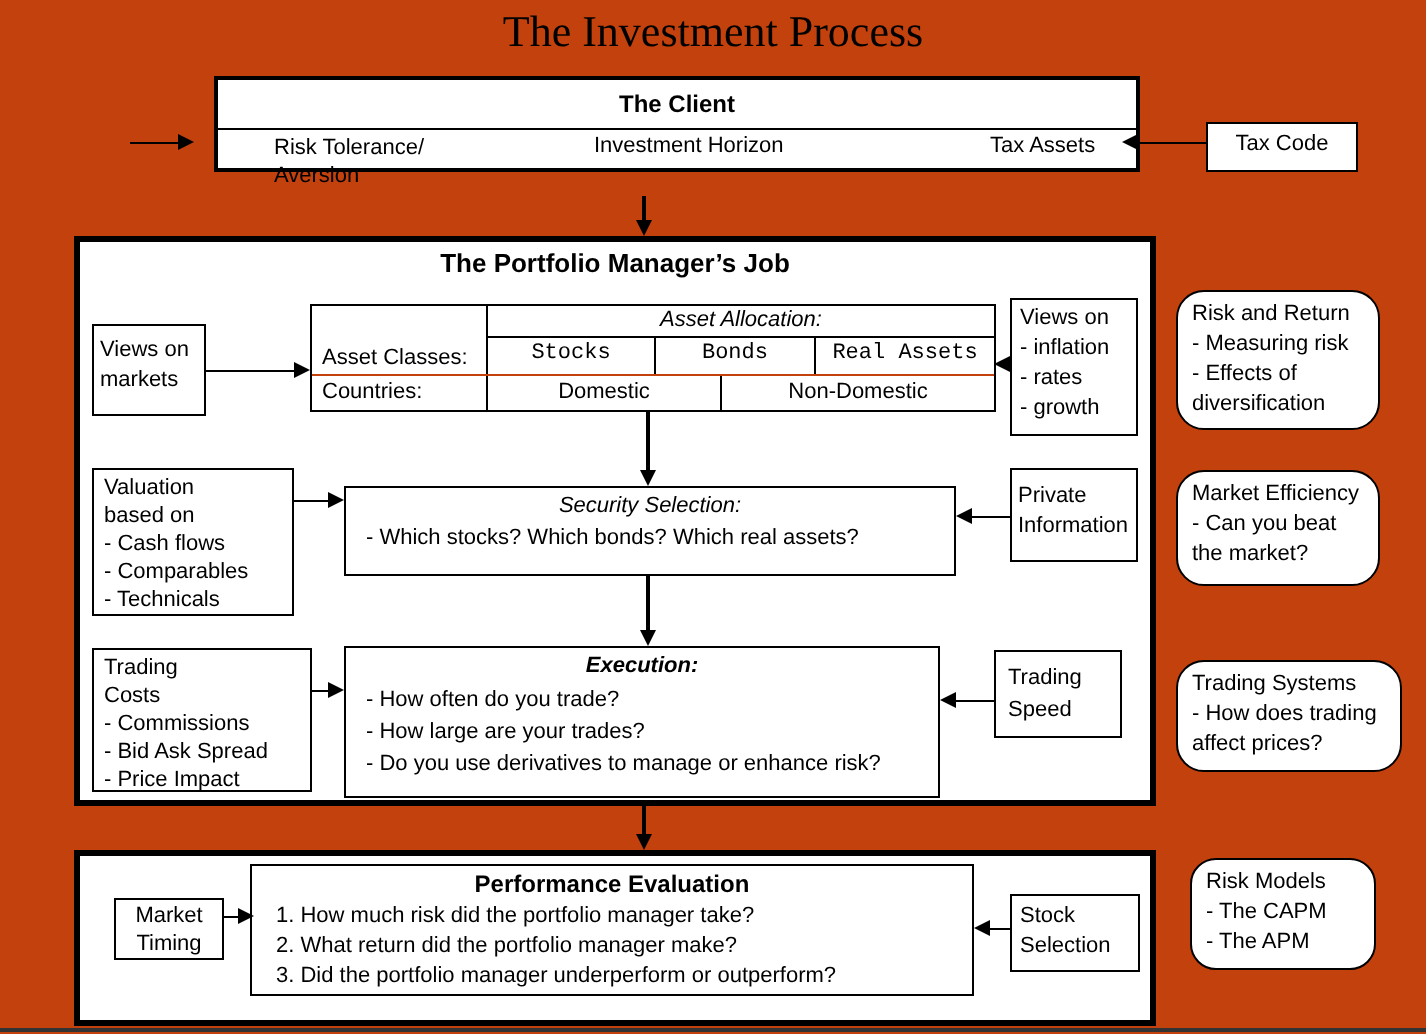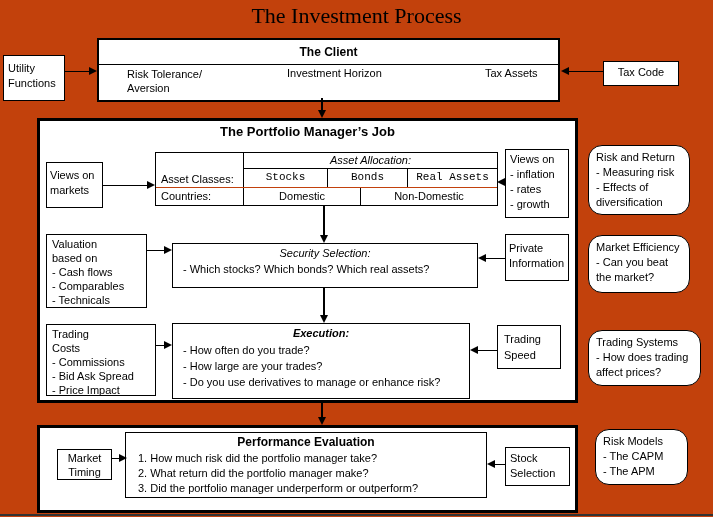--- a/index.html
+++ b/index.html
@@ -34,32 +34,30 @@
   .aa-classes div{line-height:17px;text-align:center;}
   .aa-bottom{display:flex;height:18px;border-top:1px solid #c2410c;line-height:16px;justify-content:flex-end;}
 </style>
 </head>
 <body>
 
 <div id="screen">
 
   <div class="title">The Investment Process</div>
 
-  <div class="box b2" style="left:97px;top:38px;width:463px;height:64px;">
+  <div class="box b2" style="left:107px;top:38px;width:463px;height:48px;">
     <div class="ctr bold" style="font-size:12px;height:25px;padding-top:5px;border-bottom:1px solid #000;">The Client</div>
     <div style="position:relative;height:30px;">
       <div class="abs ml" style="left:28px;top:2px;line-height:14px;">Risk Tolerance/
 Aversion</div>
       <div class="abs" style="left:188px;top:2px;">Investment Horizon</div>
       <div class="abs" style="left:386px;top:2px;">Tax Assets</div>
     </div>
   </div>
 
-  <div class="box ml" style="left:3px;top:55px;width:62px;height:46px;padding:5px 4px;line-height:15px;">Utility
-Functions</div>
   <div class="box ctr" style="left:603px;top:61px;width:76px;height:25px;line-height:21px;">Tax Code</div>
 
   <div>
     <div class="hl" style="left:65px;top:71px;width:26px;"></div>
       <div class="ar" style="left:89px;top:67px;"></div>
   </div>
   <div>
     <div class="hl" style="left:569px;top:71px;width:34px;"></div>
       <div class="al" style="left:561px;top:67px;"></div>
   </div>
@@ -186,18 +184,18 @@
   <div class="bubble" style="left:588px;top:145px;width:102px;height:70px;">Risk and Return
 - Measuring risk
 - Effects of
 diversification</div>
   <div class="bubble" style="left:588px;top:235px;width:102px;height:58px;">Market Efficiency
 - Can you beat
 the market?</div>
   <div class="bubble" style="left:588px;top:330px;width:113px;height:56px;">Trading Systems
 - How does trading
 affect prices?</div>
-  <div class="bubble" style="left:595px;top:429px;width:93px;height:56px;">Risk Models
+  <div class="bubble" style="left:595px;top:429px;width:93px;height:56px;border-radius:13px;">Risk Models
 - The CAPM
 - The APM</div>
 
   <div style="position:absolute;left:0;top:514px;width:713px;height:2px;background:#333;"></div>
 </div>
 
 </body></html>

